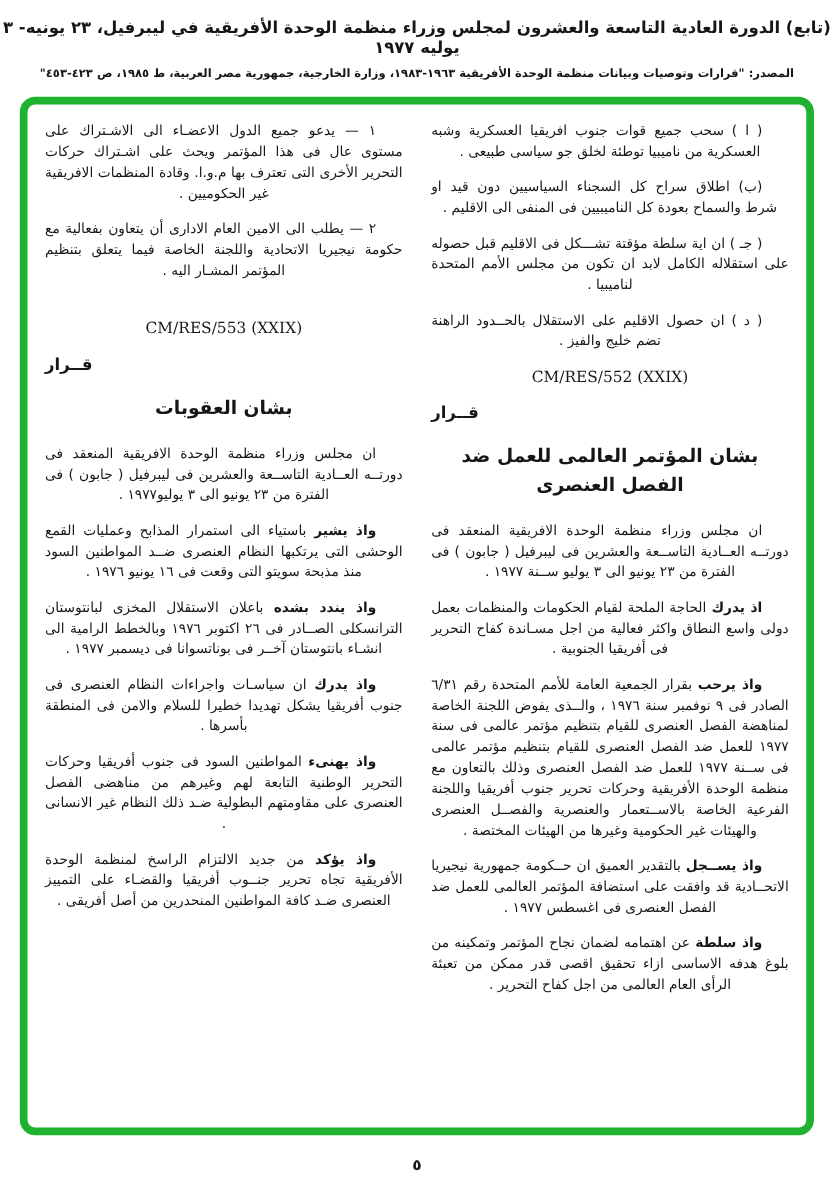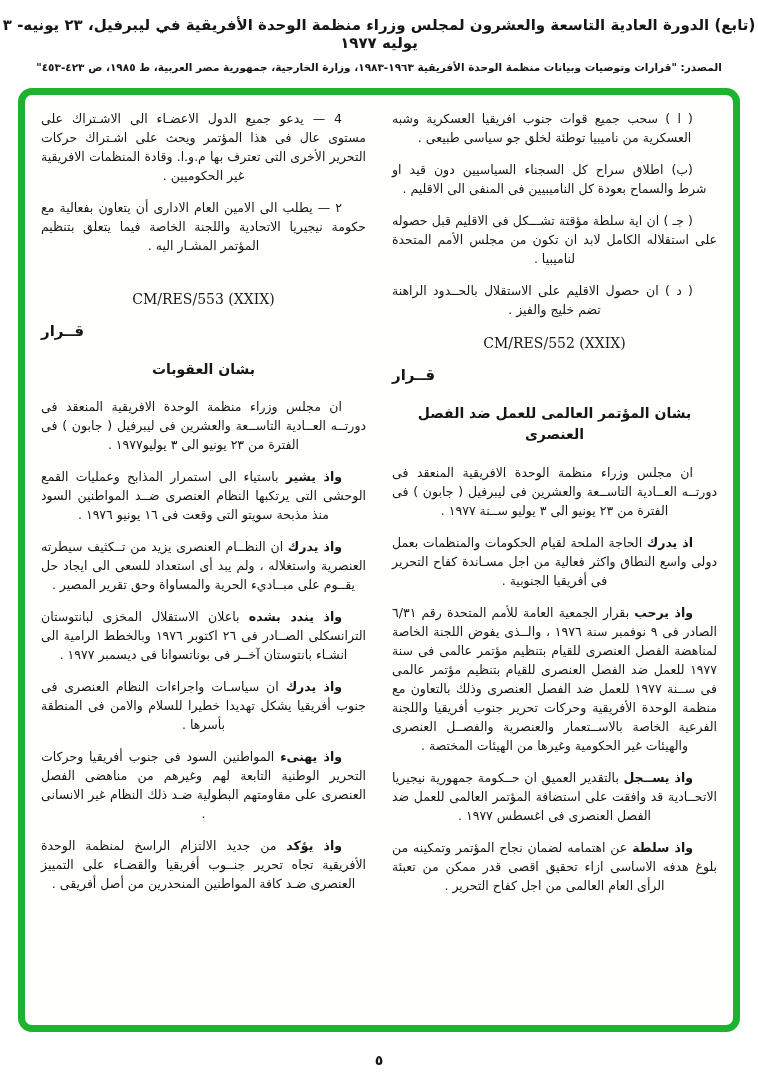--- a/index.html
+++ b/index.html
@@ -62,21 +62,21 @@
   .col-left .rescode { margin-top:34px; }
   .heading {
     text-align:left;
     font-weight:bold;
     font-size:15px;
     margin:8px 0 16px 0;
   }
   .subheading {
     text-align:center;
     font-weight:bold;
-    font-size:14px;
+    font-size:17px;
     margin:0 0 17px 0;
   }
   .lead { font-weight:bold; }
   .page-number {
     position:absolute;
     left:0; right:0;
     bottom:10px;
     text-align:center;
     font-weight:bold;
     font-size:14px;
@@ -101,28 +101,27 @@
     <div class="heading">قــرار</div>
     <div class="subheading">بشان المؤتمر العالمى للعمل ضد الفصل العنصرى</div>
     <p class="para">ان مجلس وزراء منظمة الوحدة الافريقية المنعقد فى دورتــه العــادية التاســعة والعشرين فى ليبرفيل ( جابون ) فى الفترة من ٢٣ يونيو الى ٣ يوليو ســنة ١٩٧٧ .</p>
     <p class="para"><span class="lead">اذ يدرك</span><span> الحاجة الملحة لقيام الحكومات والمنظمات بعمل دولى واسع النطاق واكثر فعالية من اجل مسـاندة كفاح التحرير فى أفريقيا الجنوبية .</span></p>
     <p class="para"><span class="lead">واذ يرحب</span><span> بقرار الجمعية العامة للأمم المتحدة رقم ٦/٣١ الصادر فى ٩ نوفمبر سنة ١٩٧٦ ، والــذى يفوض اللجنة الخاصة لمناهضة الفصل العنصرى للقيام بتنظيم مؤتمر عالمى فى سنة ١٩٧٧ للعمل ضد الفصل العنصرى للقيام بتنظيم مؤتمر عالمى فى ســنة ١٩٧٧ للعمل ضد الفصل العنصرى وذلك بالتعاون مع منظمة الوحدة الأفريقية وحركات تحرير جنوب أفريقيا واللجنة الفرعية الخاصة بالاســتعمار والعنصرية والفصــل العنصرى والهيئات غير الحكومية وغيرها من الهيئات المختصة .</span></p>
     <p class="para"><span class="lead">واذ يســجل</span><span> بالتقدير العميق ان حــكومة جمهورية نيجيريا الاتحــادية قد وافقت على استضافة المؤتمر العالمى للعمل ضد الفصل العنصرى فى اغسطس ١٩٧٧ .</span></p>
     <p class="para"><span class="lead">واذ سلطة</span><span> عن اهتمامه لضمان نجاح المؤتمر وتمكينه من بلوغ هدفه الاساسى ازاء تحقيق اقصى قدر ممكن من تعبئة الرأى العام العالمى من اجل كفاح التحرير .</span></p>
   </div>
 
   <div class="col col-left">
-    <p class="para">4 — يدعو جميع الدول الاعضـاء الى الاشـتراك على مستوى عال فى هذا المؤتمر ويحث على اشـتراك حركات التحرير الأخرى التى تعترف بها م.و.ا. وقادة المنظمات الافريقية غير الحكوميين .</p>
+    <p class="para">١ — يدعو جميع الدول الاعضـاء الى الاشـتراك على مستوى عال فى هذا المؤتمر ويحث على اشـتراك حركات التحرير الأخرى التى تعترف بها م.و.ا. وقادة المنظمات الافريقية غير الحكوميين .</p>
     <p class="para">٢ — يطلب الى الامين العام الادارى أن يتعاون بفعالية مع حكومة نيجيريا الاتحادية واللجنة الخاصة فيما يتعلق بتنظيم المؤتمر المشـار اليه .</p>
     <div class="rescode">CM/RES/553 (XXIX)</div>
     <div class="heading">قــرار</div>
     <div class="subheading">بشان العقوبات</div>
     <p class="para">ان مجلس وزراء منظمة الوحدة الافريقية المنعقد فى دورتــه العــادية التاســعة والعشرين فى ليبرفيل ( جابون ) فى الفترة من ٢٣ يونيو الى ٣ يوليو١٩٧٧ .</p>
     <p class="para"><span class="lead">واذ يشير</span><span> باستياء الى استمرار المذابح وعمليات القمع الوحشى التى يرتكبها النظام العنصرى ضــد المواطنين السود منذ مذبحة سويتو التى وقعت فى ١٦ يونيو ١٩٧٦ .</span></p>
-    <p class="para"><span class="lead">واذ يدرك</span><span> ان النظــام العنصرى يزيد من تــكثيف سيطرته العنصرية واستغلاله ، ولم يبد أى استعداد للسعى الى ايجاد حل يقــوم على مبــاديء الحرية والمساواة وحق تقرير المصير .</span></p>
     <p class="para"><span class="lead">واذ يندد بشده</span><span> باعلان الاستقلال المخزى لبانتوستان الترانسكلى الصــادر فى ٢٦ اكتوبر ١٩٧٦ وبالخطط الرامية الى انشـاء بانتوستان آخــر فى بوناتسوانا فى ديسمبر ١٩٧٧ .</span></p>
     <p class="para"><span class="lead">واذ يدرك</span><span> ان سياسـات واجراءات النظام العنصرى فى جنوب أفريقيا يشكل تهديدا خطيرا للسلام والامن فى المنطقة بأسرها .</span></p>
     <p class="para"><span class="lead">واذ يهنىء</span><span> المواطنين السود فى جنوب أفريقيا وحركات التحرير الوطنية التابعة لهم وغيرهم من مناهضى الفصل العنصرى على مقاومتهم البطولية ضـد ذلك النظام غير الانسانى .</span></p>
     <p class="para"><span class="lead">واذ يؤكد</span><span> من جديد الالتزام الراسخ لمنظمة الوحدة الأفريقية تجاه تحرير جنــوب أفريقيا والقضـاء على التمييز العنصرى ضـد كافة المواطنين المنحدرين من أصل أفريقى .</span></p>
   </div>
 
 </div>
 
 <div class="page-number">٥</div>
 

